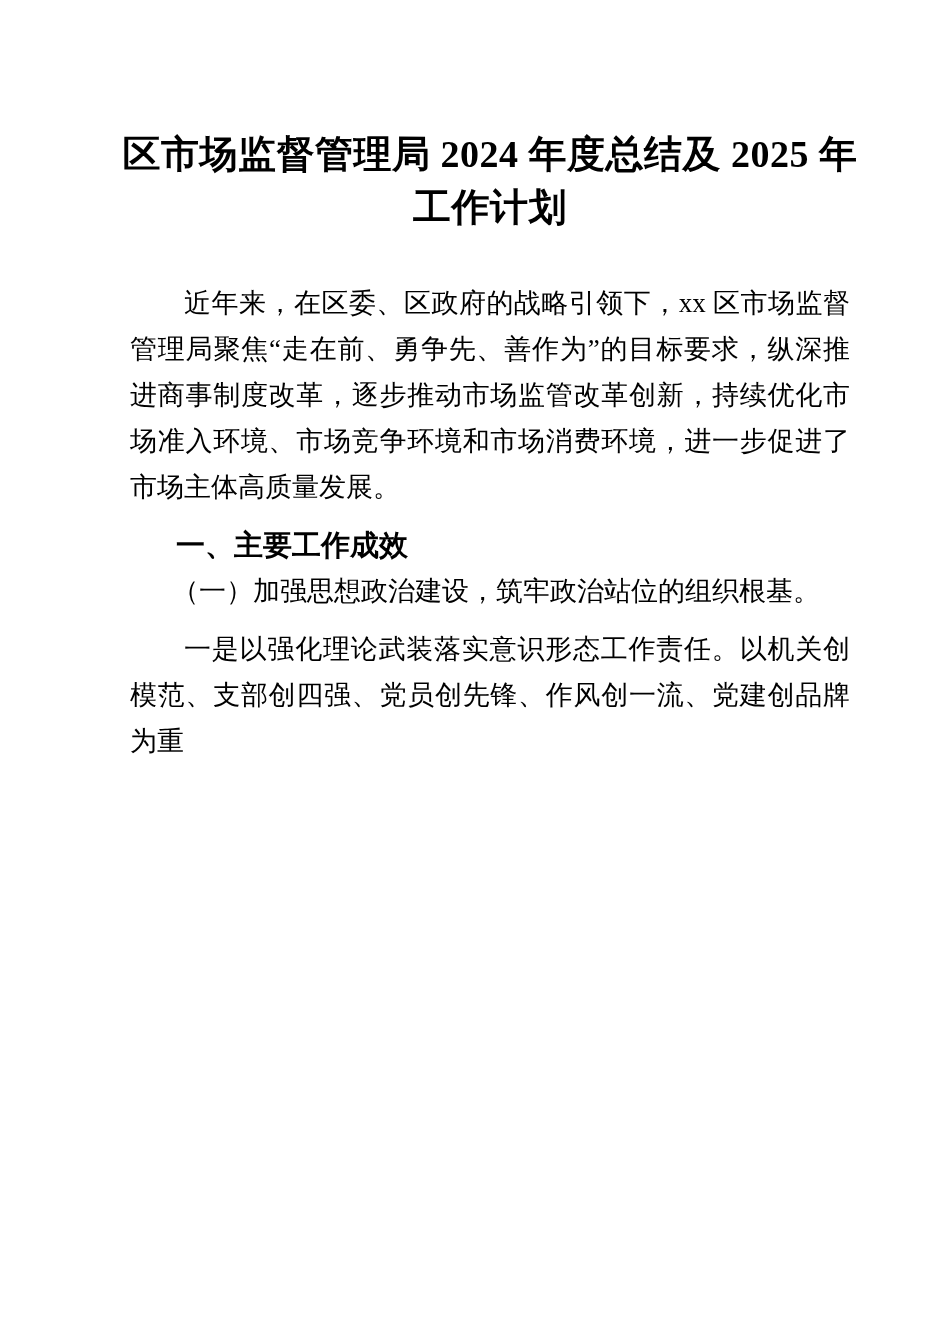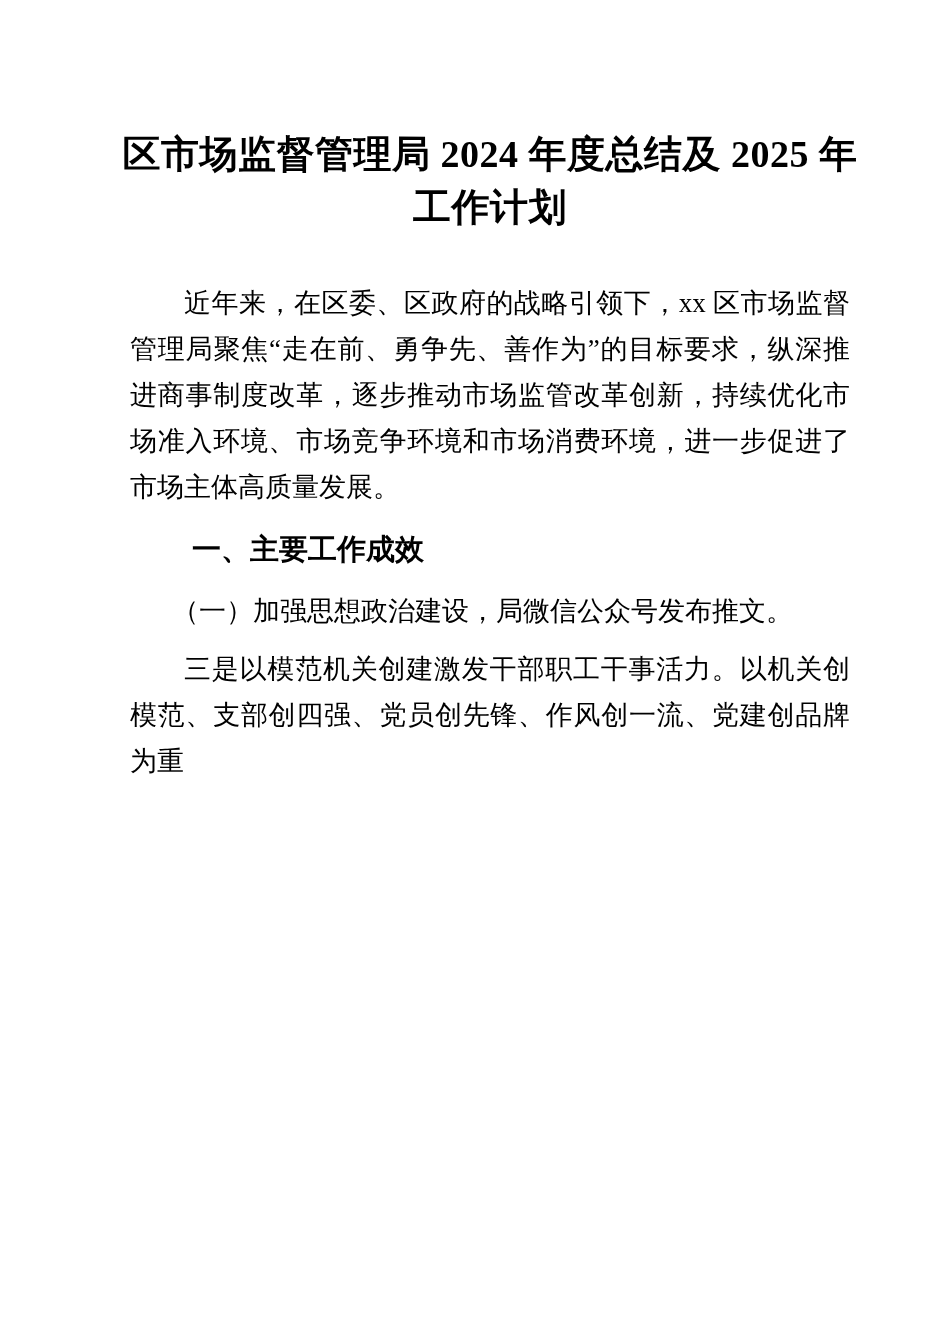--- a/index.html
+++ b/index.html
@@ -36,21 +36,21 @@
     text-indent: 2em;
     margin: 12px;
   }
   .section-heading {
     font-family: "Liberation Sans", sans-serif;
     font-weight: 700;
     font-size: 29px;
     line-height: 46px;
     text-indent: 2em;
     text-align: left;
-    margin: 16px;
+    margin: 0;
   }
   .sub-heading {
     font-family: "Liberation Serif", serif;
     font-weight: 400;
     font-size: 27px;
     line-height: 46px;
     text-indent: 2em;
     text-align: justify;
     margin: 0;
   }
@@ -58,18 +58,18 @@
 </head>
 <body>
 
 <div class="page">
   <h1 class="doc-title">区市场监督管理局 2024 年度总结及 2025 年工作计划</h1>
 
   <p class="body-para">近年来，在区委、区政府的战略引领下，xx 区市场监督管理局聚焦“走在前、勇争先、善作为”的目标要求，纵深推进商事制度改革，逐步推动市场监管改革创新，持续优化市场准入环境、市场竞争环境和市场消费环境，进一步促进了市场主体高质量发展。</p>
 
   <h2 class="section-heading">一、主要工作成效</h2>
 
-  <h3 class="sub-heading">（一）加强思想政治建设，局微信公众号发布推文。</h3>
+  <h3 class="sub-heading">（一）加强思想政治建设，筑牢政治站位的组织根基。</h3>
 
 
 
-  <p class="body-para">三是以模范机关创建激发干部职工干事活力。以机关创模范、支部创四强、党员创先锋、作风创一流、党建创品牌为重</p>
+  <p class="body-para">一是以强化理论武装落实意识形态工作责任。以机关创模范、支部创四强、党员创先锋、作风创一流、党建创品牌为重</p>
 </div>
 
 </body></html>

